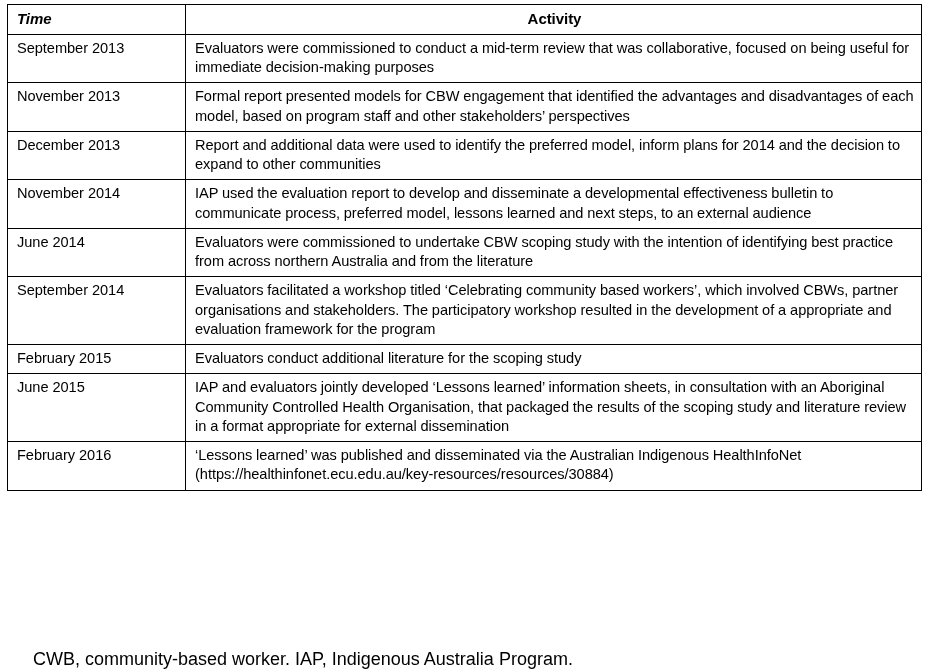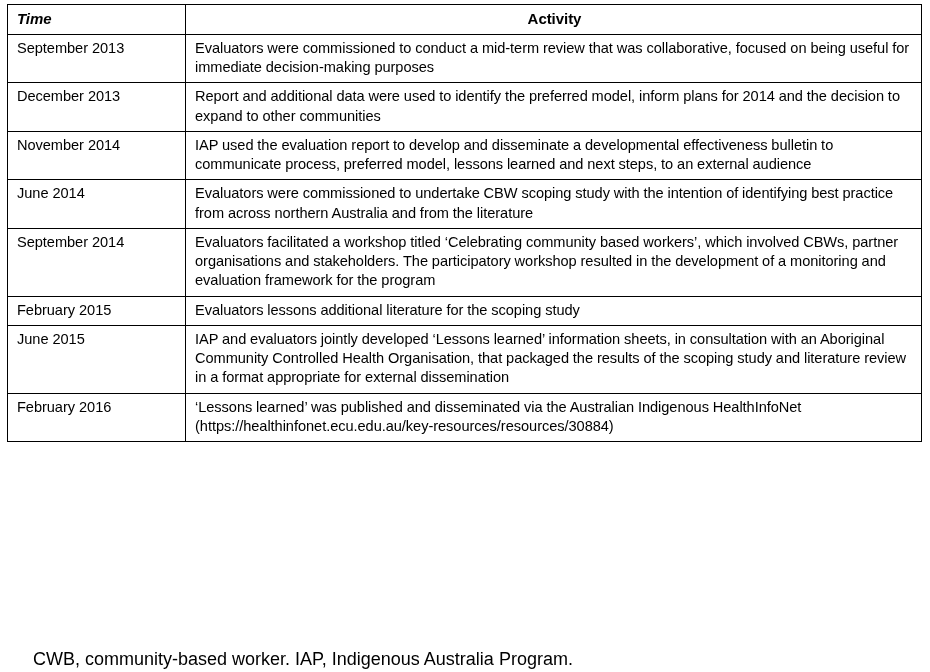--- a/index.html
+++ b/index.html
@@ -90,38 +90,42 @@
           <th class="th-time">Time</th>
           <th class="th-activity">Activity</th>
         </tr>
       </thead>
       <tbody id="timeline-body">
           <tr>
             <td class="td-time">September 2013</td>
             <td class="td-activity">Evaluators were commissioned to conduct a mid-term review that was collaborative, focused on being useful for immediate decision-making purposes</td>
           </tr>
           <tr>
+            <td class="td-time">November 2013</td>
+            <td class="td-activity">Formal report presented models for CBW engagement that identified the advantages and disadvantages of each model, based on program staff and other stakeholders’ perspectives</td>
+          </tr>
+          <tr>
             <td class="td-time">December 2013</td>
             <td class="td-activity">Report and additional data were used to identify the preferred model, inform plans for 2014 and the decision to expand to other communities</td>
           </tr>
           <tr>
             <td class="td-time">November 2014</td>
             <td class="td-activity">IAP used the evaluation report to develop and disseminate a developmental effectiveness bulletin to communicate process, preferred model, lessons learned and next steps, to an external audience</td>
           </tr>
           <tr>
             <td class="td-time">June 2014</td>
             <td class="td-activity">Evaluators were commissioned to undertake CBW scoping study with the intention of identifying best practice from across northern Australia and from the literature</td>
           </tr>
           <tr>
             <td class="td-time">September 2014</td>
-            <td class="td-activity">Evaluators facilitated a workshop titled ‘Celebrating community based workers’, which involved CBWs, partner organisations and stakeholders. The participatory workshop resulted in the development of a monitoring and evaluation framework for the program</td>
+            <td class="td-activity">Evaluators facilitated a workshop titled ‘Celebrating community based workers’, which involved CBWs, partner organisations and stakeholders. The participatory workshop resulted in the development of a appropriate and evaluation framework for the program</td>
           </tr>
           <tr>
             <td class="td-time">February 2015</td>
-            <td class="td-activity">Evaluators lessons additional literature for the scoping study</td>
+            <td class="td-activity">Evaluators conduct additional literature for the scoping study</td>
           </tr>
           <tr>
             <td class="td-time">June 2015</td>
             <td class="td-activity">IAP and evaluators jointly developed ‘Lessons learned’ information sheets, in consultation with an Aboriginal Community Controlled Health Organisation, that packaged the results of the scoping study and literature review in a format appropriate for external dissemination</td>
           </tr>
           <tr>
             <td class="td-time">February 2016</td>
             <td class="td-activity">‘Lessons learned’ was published and disseminated via the Australian Indigenous HealthInfoNet (https://healthinfonet.ecu.edu.au/key-resources/resources/30884)</td>
           </tr>
         </tbody>

